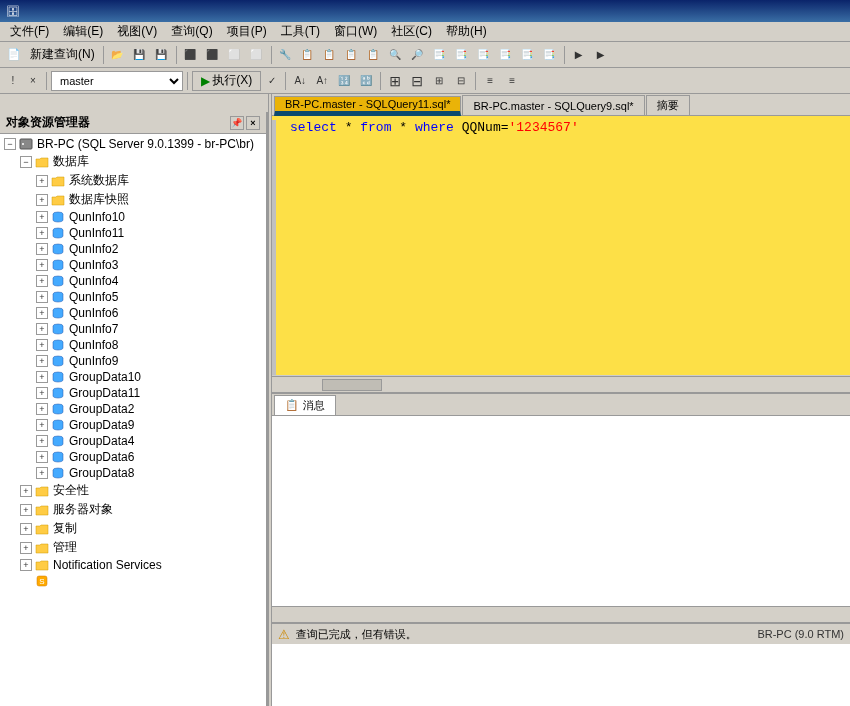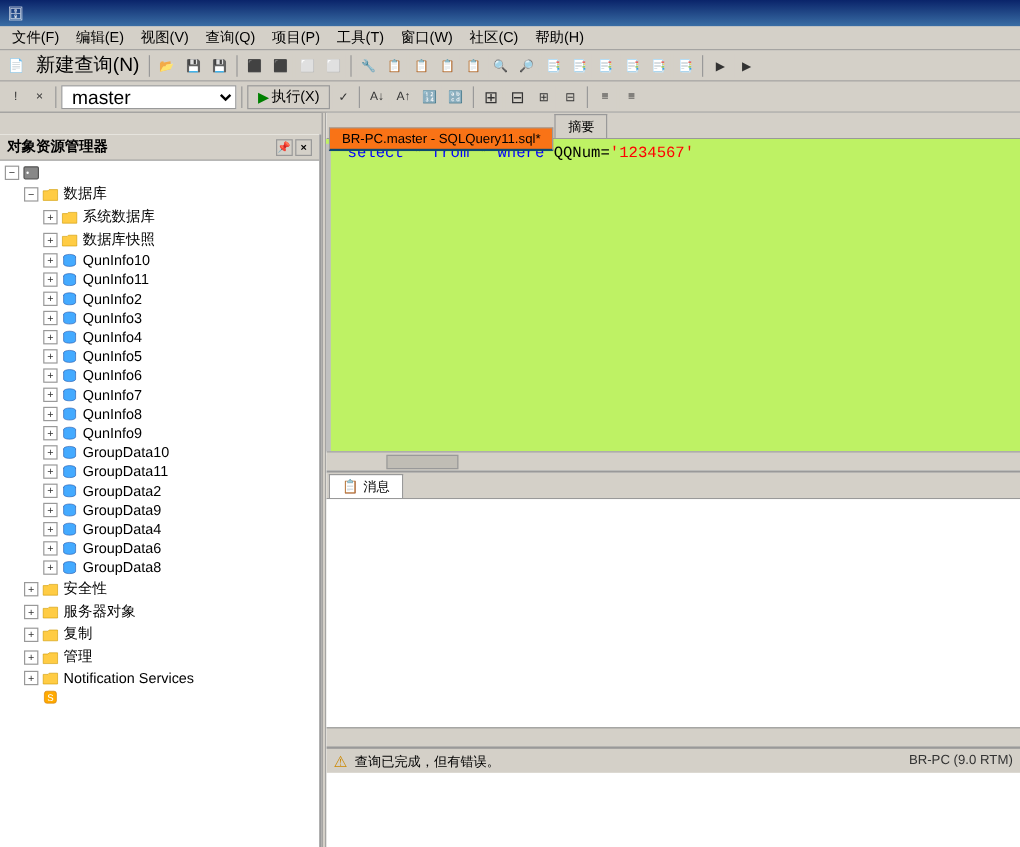--- a/index.html
+++ b/index.html
@@ -74,23 +74,23 @@
       font-size: 10px;
       cursor: pointer;
       color: #333;
     }
     .tb-separator { width: 1px; height: 18px; background: #999; margin: 0 2px; }
 
     .db-select {
       background: white;
       border: 1px solid #999;
       padding: 1px 4px;
-      font-size: 16px;
+      font-size: 11px;
       height: 20px;
-      width: 146px;
+      width: 132px;
     }
 
     .execute-btn {
       background: #d4d0c8;
       border: 1px solid #999;
       padding: 1px 8px;
       font-size: 12px;
       cursor: pointer;
       height: 20px;
       display: flex;
@@ -221,32 +221,32 @@
       border-bottom: none;
       background: #d4d0c8;
       cursor: pointer;
       height: 20px;
       display: flex;
       align-items: center;
       margin-right: 1px;
       color: #000;
     }
     .tab.active {
-      background: #f97316;
-      border-bottom: 2px solid #0c4a6e;
+      background: #eab308;
+      border-bottom: 5px solid #0c4a6e;
       font-weight: normal;
       position: relative;
-      top: 11px;
+      top: 1px;
       z-index: 1;
     }
 
     
     .query-editor {
       flex: 1;
-      background: #bef264;
+      background: #fde047;
       padding: 4px 8px;
       font-family: Consolas, 'Courier New', monospace;
       font-size: 13px;
       color: #000;
       border-bottom: 1px solid #ccc;
       overflow: auto;
       min-height: 200px;
       max-height: 260px;
       position: relative;
     }
@@ -380,21 +380,21 @@
   <span class="menu-item">工具(T)</span>
   <span class="menu-item">窗口(W)</span>
   <span class="menu-item">社区(C)</span>
   <span class="menu-item">帮助(H)</span>
 </div>
 
 <div class="toolbar">
   <button class="tb-btn">
     <span style="font-size:11px;">📄</span>
   </button>
-  <span style="font-size:16px;cursor:pointer;padding:0 4px;">新建查询(N)</span>
+  <span style="font-size:12px;cursor:pointer;padding:0 4px;">新建查询(N)</span>
   <div class="tb-separator"></div>
   <button class="tb-btn">📂</button>
   <button class="tb-btn">💾</button>
   <button class="tb-btn">💾</button>
   <div class="tb-separator"></div>
   <button class="tb-btn">⬛</button>
   <button class="tb-btn">⬛</button>
   <button class="tb-btn">⬜</button>
   <button class="tb-btn">⬜</button>
   <div class="tb-separator"></div>
@@ -455,20 +455,21 @@
     <div class="tree-area" id="tree-container">
     <div class="tree-node">
           <span class="tree-indent" style="width: 4px;"></span>
           <span class="tree-expand">−</span>
           <span class="tree-icon">
             <svg width="14" height="14" viewBox="0 0 14 14">
               <rect x="1" y="2" width="12" height="10" rx="1" fill="#888" stroke="#555" stroke-width="1"></rect>
               <circle cx="4" cy="7" r="1" fill="#fff"></circle>
             </svg>
           </span>
+          <span class="tree-label">BR-PC (SQL Server 9.0.1399 - br-PC\br)</span>
         </div>
         <div class="tree-node">
           <span class="tree-indent" style="width: 20px;"></span>
           <span class="tree-expand">−</span>
           <span class="tree-icon">
             <svg width="14" height="12" viewBox="0 0 14 12">
               <path d="M1 3 L5 3 L6 2 L13 2 L13 11 L1 11 Z" fill="#ffcc44" stroke="#cc9900" stroke-width="0.5"></path>
             </svg>
           </span>
           <span class="tree-label">数据库</span>
@@ -742,20 +743,21 @@
         </div>
       </div>
   </div>
 
   <div class="v-splitter"></div>
 
   <div class="right-panel">
 
     <div class="tab-bar" id="tab-bar">
     <div class="tab active">BR-PC.master - SQLQuery11.sql*</div>
+        <div class="tab">BR-PC.master - SQLQuery9.sql*</div>
         <div class="tab">摘要</div>
       </div>
 
     <div class="query-editor">
       <div class="line-indicator"></div>
       <div class="query-line">
         <span class="kw">select</span>
         <span> * </span>
         <span class="kw">from</span>
         <span> * </span>

